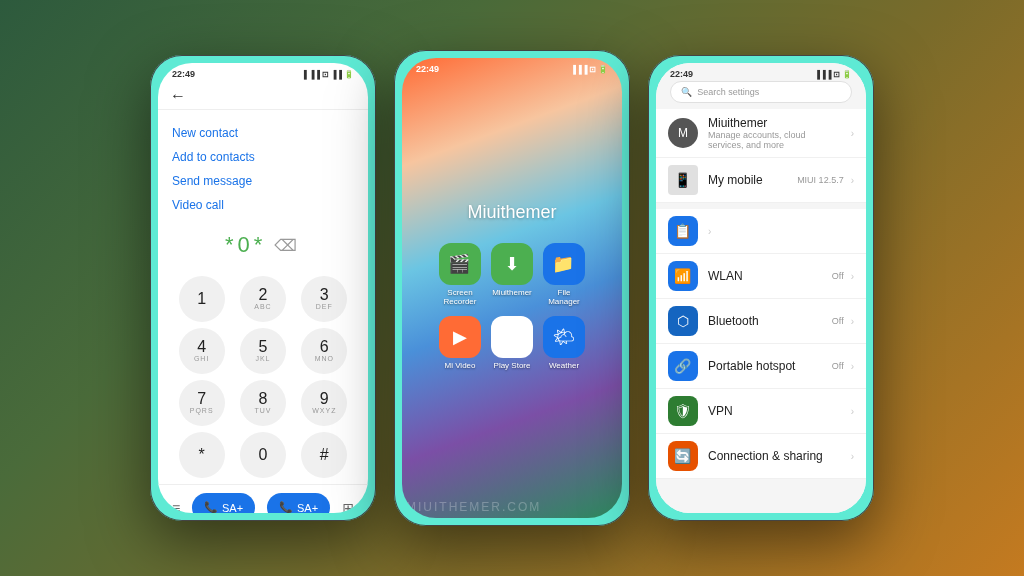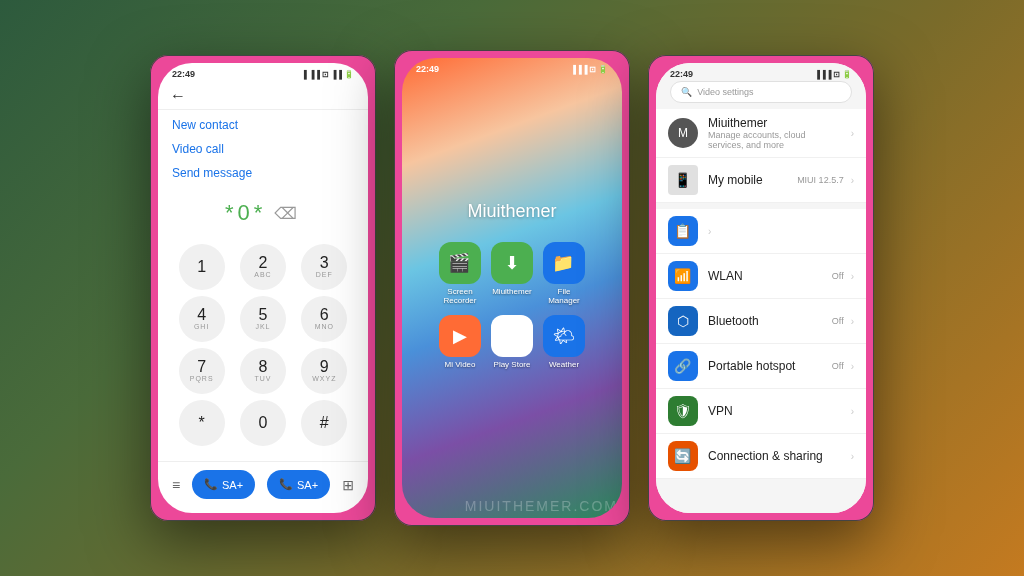--- a/index.html
+++ b/index.html
@@ -10,22 +10,22 @@
       display: flex;
       align-items: center;
       justify-content: center;
       gap: 18px;
       font-family: 'Segoe UI', Arial, sans-serif;
       overflow: hidden;
     }
 
     
     .phone {
-      background: #ec4899;
-      border-radius: 18px;
+      background: #5eead4;
+      border-radius: 32px;
       padding: 8px;
       box-shadow: 0 20px 60px rgba(0,0,0,0.5), inset 0 0 0 1px #444;
       position: relative;
     }
     .phone-inner {
       border-radius: 34px;
       overflow: hidden;
       position: relative;
       background: #fff;
     }
@@ -50,21 +50,21 @@
     .status-icons { display: flex; gap: 2px; align-items: center; font-size: 8px; }
 
     
     .dialer-screen { background: #fff; height: 100%; display: flex; flex-direction: column; }
     .dialer-header {
       display: flex; align-items: center; padding: 4px 12px 6px;
       border-bottom: 1px solid #eee;
     }
     .back-arrow { font-size: 16px; color: #333; margin-right: 8px; cursor: pointer; }
     .header-title { font-size: 15px; font-weight: 500; color: #333; flex: 1; text-align: center; margin-right: 20px; }
-    .recents-menu { display: flex; flex-direction: column; padding: 8px 14px; gap: 10px; }
+    .recents-menu { display: flex; flex-direction: column; padding: 8px 14px; gap: 10px; margin-top: 8px; }
     .menu-link { font-size: 12px; color: #1a73e8; cursor: pointer; }
     .dial-display {
       text-align: center; padding: 12px; font-size: 22px; letter-spacing: 4px;
       color: #4caf50; font-weight: 300; display: flex; justify-content: center; align-items: center; gap: 8px;
     }
     .backspace-btn { font-size: 16px; color: #999; cursor: pointer; }
     .keypad { padding: 6px 16px; display: grid; grid-template-columns: repeat(3, 1fr); gap: 6px; }
     .key-btn {
       width: 46px; height: 46px; border-radius: 50%; border: none;
       background: #f0f0f0; display: flex; flex-direction: column; align-items: center;
@@ -93,21 +93,21 @@
     .home-content { flex: 1; display: flex; flex-direction: column; justify-content: center; align-items: center; padding: 10px; }
     .username { color: #fff; font-size: 18px; font-weight: 300; margin-bottom: 20px; text-shadow: 0 1px 3px rgba(0,0,0,0.3); }
     .app-grid { display: grid; grid-template-columns: repeat(3, 1fr); gap: 10px; }
     .app-icon { display: flex; flex-direction: column; align-items: center; gap: 3px; cursor: pointer; }
     .app-icon-img {
       width: 42px; height: 42px; border-radius: 12px;
       display: flex; align-items: center; justify-content: center;
       font-size: 18px; color: #fff;
     }
     .app-label { font-size: 8px; color: #fff; text-align: center; text-shadow: 0 1px 2px rgba(0,0,0,0.5); }
-    .watermark { color: rgba(255,255,255,0.25); font-size: 14px; text-align: right; padding: 4px; letter-spacing: 2px; }
+    .watermark { color: rgba(255,255,255,0.25); font-size: 12px; text-align: left; padding: 4px; letter-spacing: 2px; }
 
     
     .settings-screen { background: #f5f5f5; height: 100%; display: flex; flex-direction: column; overflow: hidden; }
     .settings-title { font-size: 22px; font-weight: 400; color: #222; padding: 6px 14px 4px; }
     .search-bar {
       margin: 0 14px 6px; background: #fff; border-radius: 20px;
       display: flex; align-items: center; padding: 5px 10px; gap: 5px;
       border: 1px solid #e0e0e0;
     }
     .search-bar span { font-size: 9px; color: #999; }
@@ -153,22 +153,23 @@
           <span>⊡</span>
           <span>▐▐</span>
           <span>🔋</span>
         </div>
       </div>
       <div class="dialer-header">
         <span class="back-arrow">←</span>
       </div>
       <div class="recents-menu">
         <span class="menu-link">New contact</span>
+        <span class="menu-link">Add to contacts</span>
+        <span class="menu-link">Send message</span>
         <span class="menu-link">Video call</span>
-        <span class="menu-link">Send message</span>
       </div>
       <div class="dial-display">
         <span>*0*</span>
         <span class="backspace-btn">⌫</span>
       </div>
       <div class="keypad">
         <button class="key-btn">
             <span class="key-num">1</span>
             <span class="key-sub"></span>
           </button>
@@ -281,21 +282,21 @@
       <div class="status-bar">
         <span>22:49</span>
         <div class="status-icons">
           <span>▐▐▐</span>
           <span>⊡</span>
           <span>🔋</span>
         </div>
       </div>
       <div class="search-bar">
         <span>🔍</span>
-        <span>Video settings</span>
+        <span>Search settings</span>
       </div>
       <div class="settings-list">
 
         <div class="settings-item">
           <div class="avatar-placeholder">M</div>
           <div class="settings-item-text">
             <div class="settings-item-name">Miuithemer</div>
             <div class="settings-item-sub">Manage accounts, cloud services, and more</div>
           </div>
           <span class="chevron">›</span>

